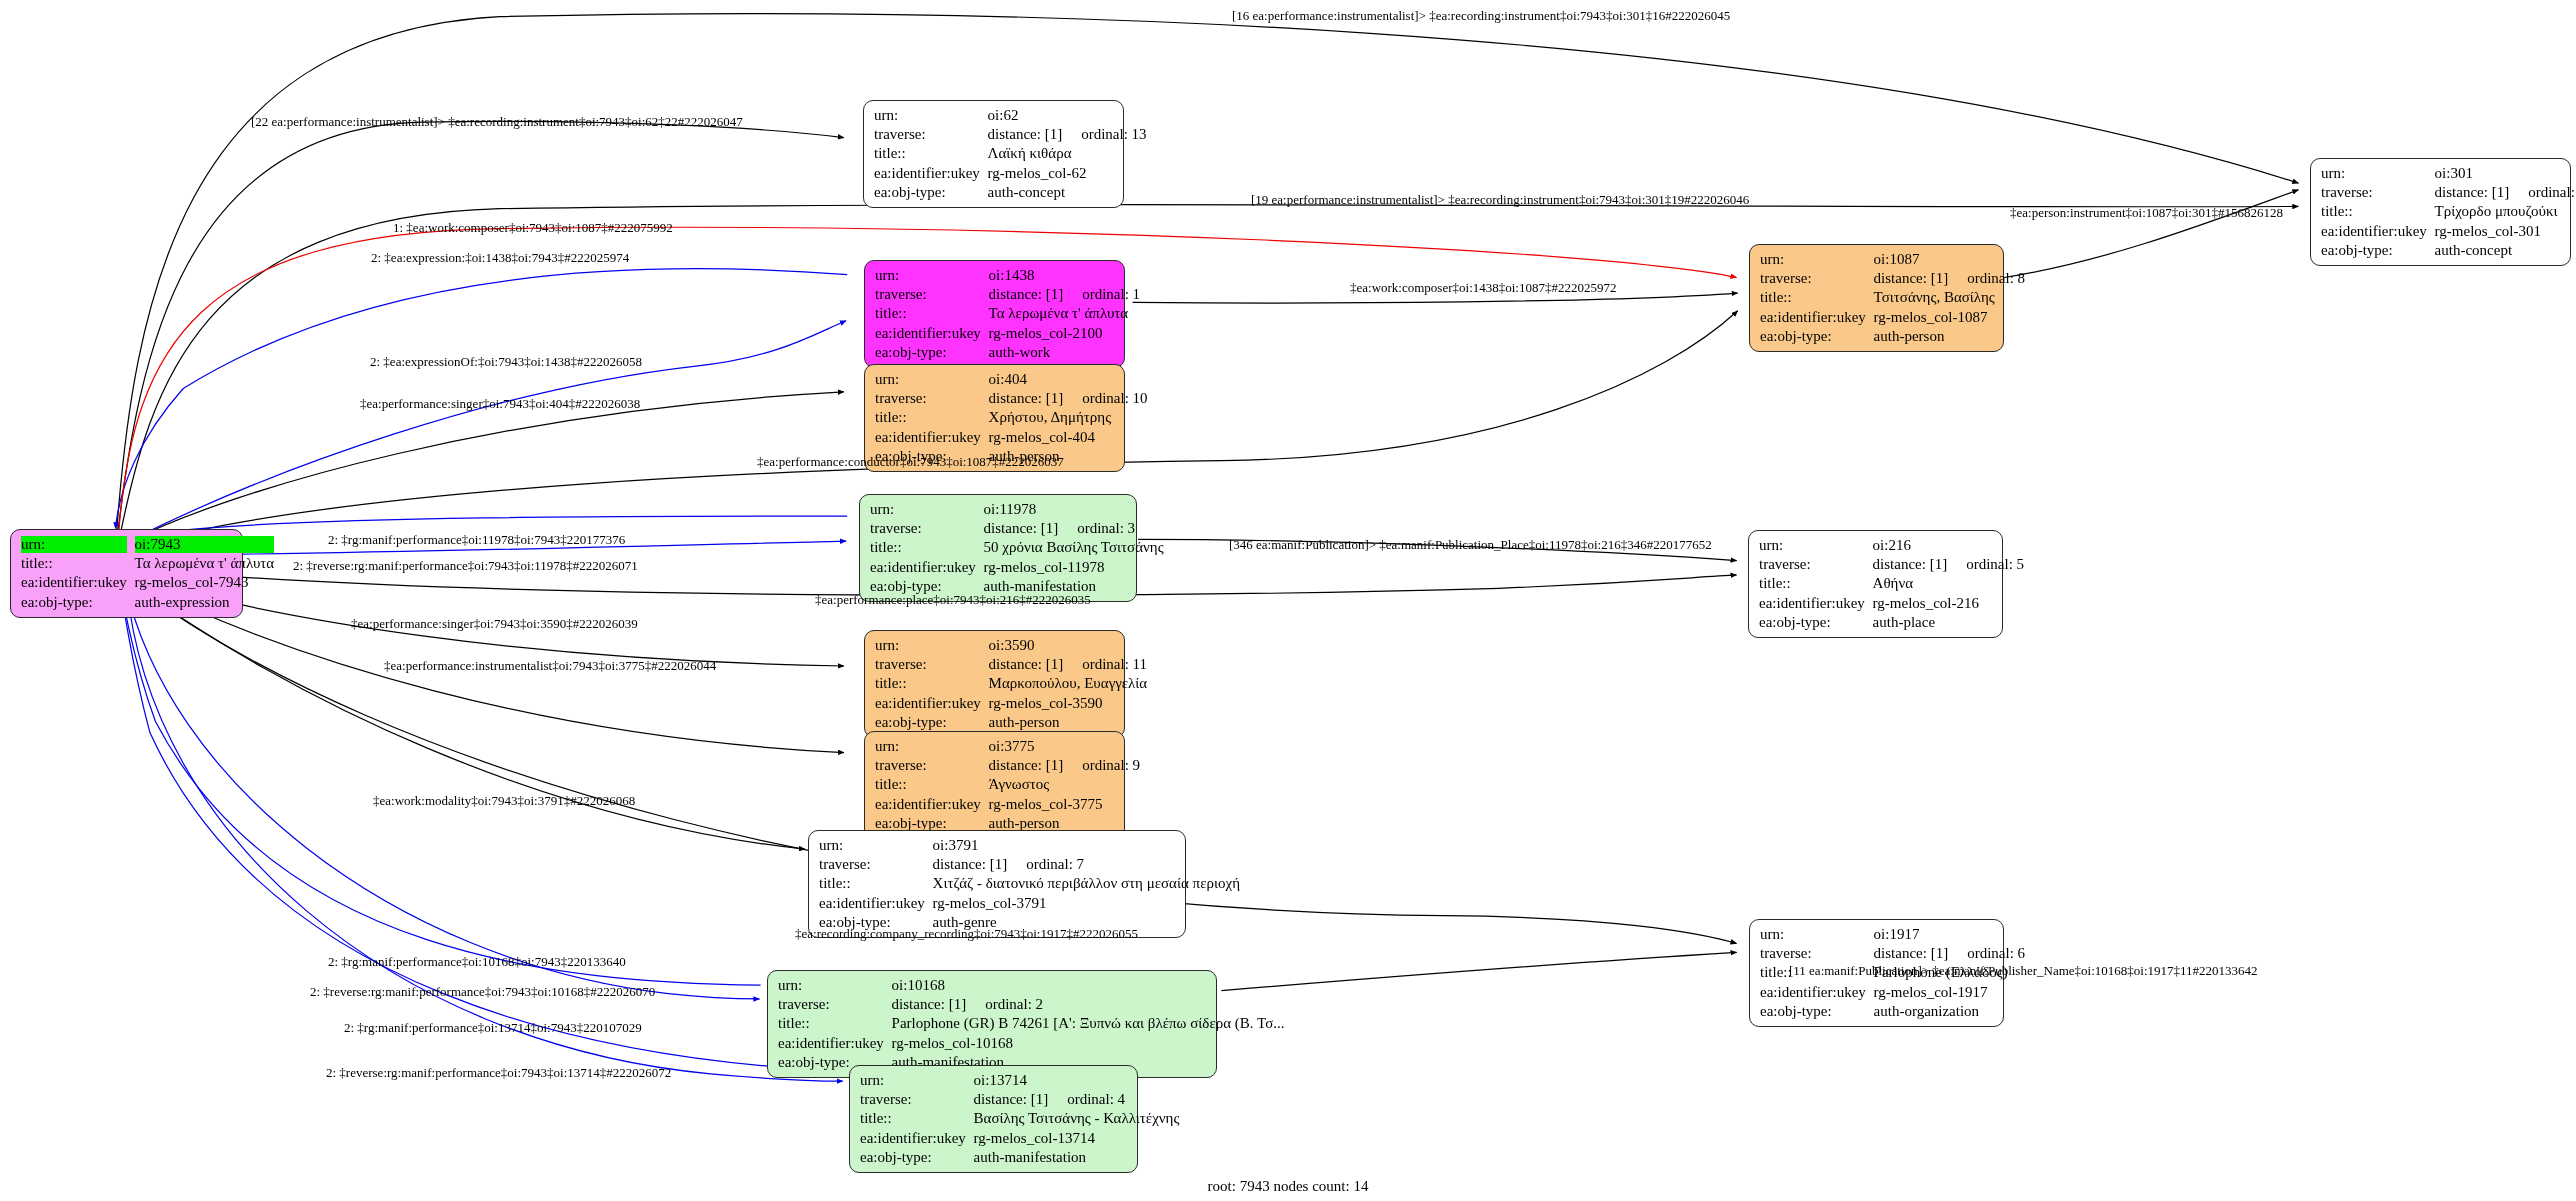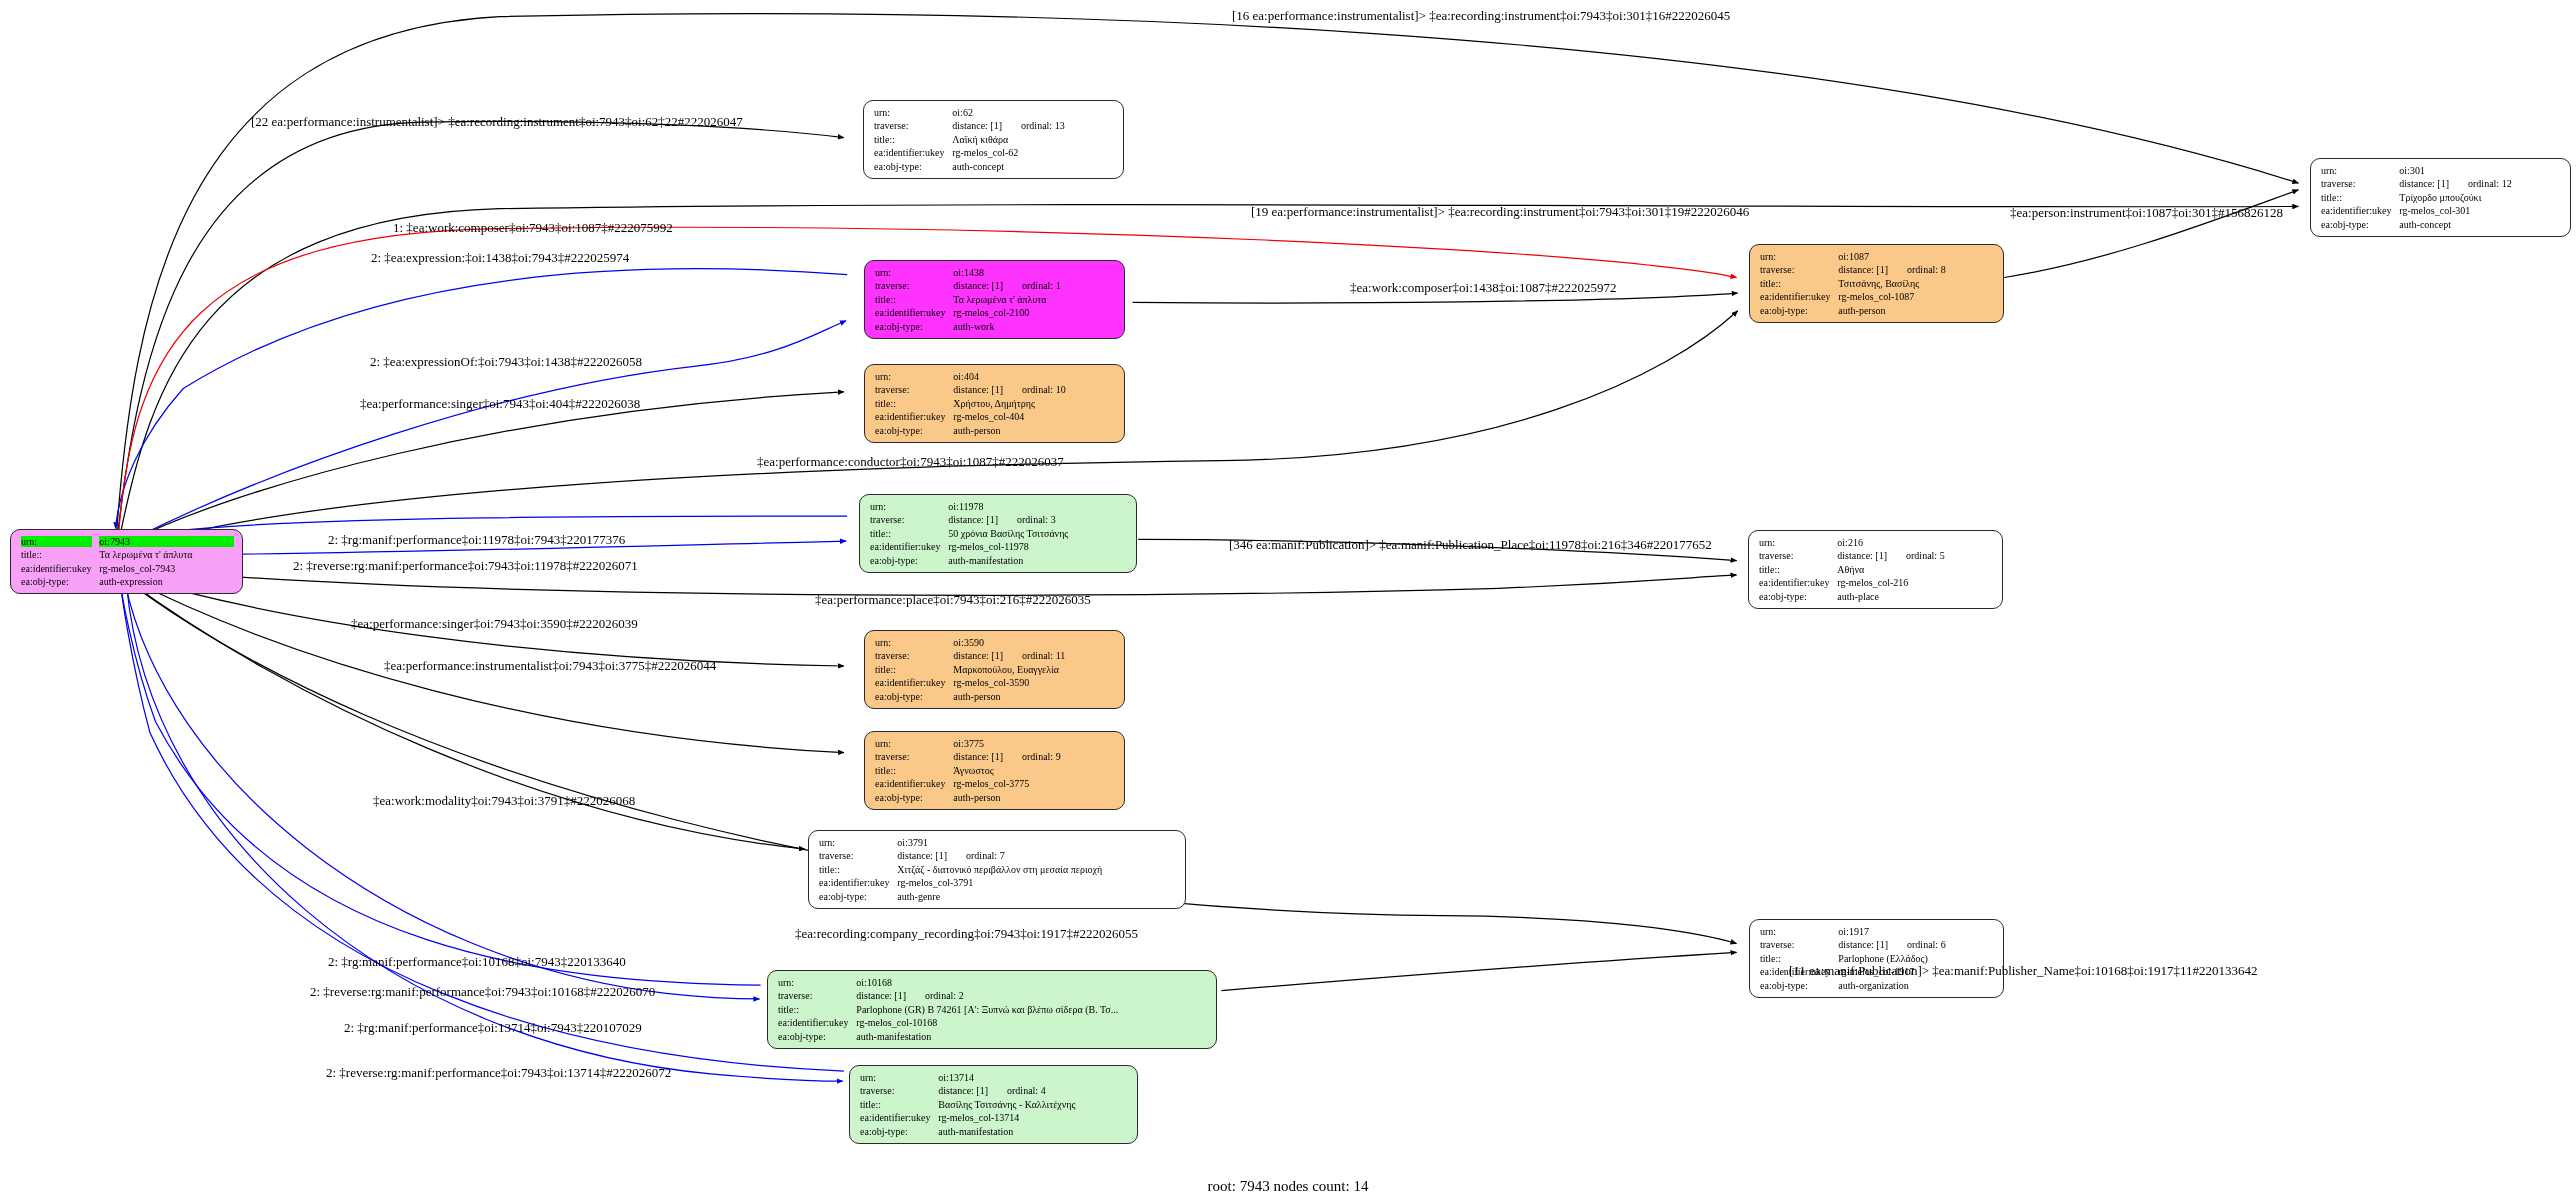--- a/index.html
+++ b/index.html
@@ -27,21 +27,21 @@
     box-sizing: border-box;
     border: 1.1px solid #2a2a2a;
     border-radius: 10px;
     background: #ffffff;
     padding: 5.6px 7.8px 5.6px 10px;
     display: grid;
     grid-template-columns: max-content 1fr;
     row-gap: 1.7px;
     column-gap: 7.8px;
     align-content: center;
-    font-size: 10px;
+    font-size: 15px;
     line-height: 1.18;
     color: #000000;
     white-space: nowrap;
   }
   .node .k { text-align: left; }
   .node .v { text-align: left; }
   .node .vsub { display: inline-block; }
   .node .ord { display: inline-block; margin-left: 19px; text-align: right; }
 
   .node.work    { background: #ff33ff; }
@@ -323,21 +323,21 @@
     <span class="k">ea:identifier:ukey</span>
     <span class="v">rg-melos_col-13714</span>
     <span class="k">ea:obj-type:</span>
     <span class="v">auth-manifestation</span>
   </div>
 
   <div class="edge-label" style="left:1232px; top:8.3px;">[16 ea:performance:instrumentalist]&gt; ‡ea:recording:instrument‡oi:7943‡oi:301‡16#222026045</div>
 
   <div class="edge-label" style="left:251px; top:114px;">[22 ea:performance:instrumentalist]&gt; ‡ea:recording:instrument‡oi:7943‡oi:62‡22#222026047</div>
 
-  <div class="edge-label" style="left:1219px; top:204px;padding-left:32px;">[19 ea:performance:instrumentalist]&gt; ‡ea:recording:instrument‡oi:7943‡oi:301‡19#222026046</div>
+  <div class="edge-label" style="left:1219px; top:192px;padding-left:32px;">[19 ea:performance:instrumentalist]&gt; ‡ea:recording:instrument‡oi:7943‡oi:301‡19#222026046</div>
 
   <div class="edge-label" style="left:2010px; top:205px;">‡ea:person:instrument‡oi:1087‡oi:301‡#156826128</div>
 
   <div class="edge-label" style="left:393px; top:220px;">1: ‡ea:work:composer‡oi:7943‡oi:1087‡#222075992</div>
 
   <div class="edge-label" style="left:371px; top:250px;">2: ‡ea:expression:‡oi:1438‡oi:7943‡#222025974</div>
 
   <div class="edge-label" style="left:1350px; top:280px;">‡ea:work:composer‡oi:1438‡oi:1087‡#222025972</div>
 
   <div class="edge-label" style="left:370px; top:354px;">2: ‡ea:expressionOf:‡oi:7943‡oi:1438‡#222026058</div>

